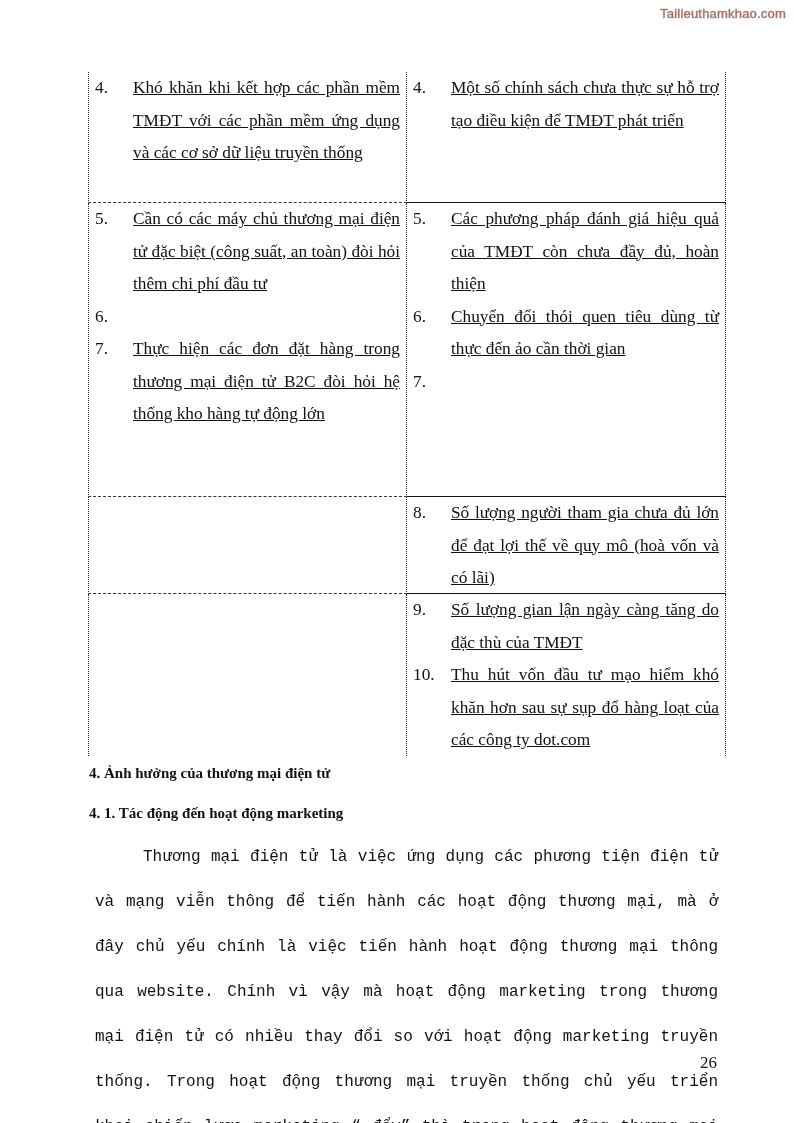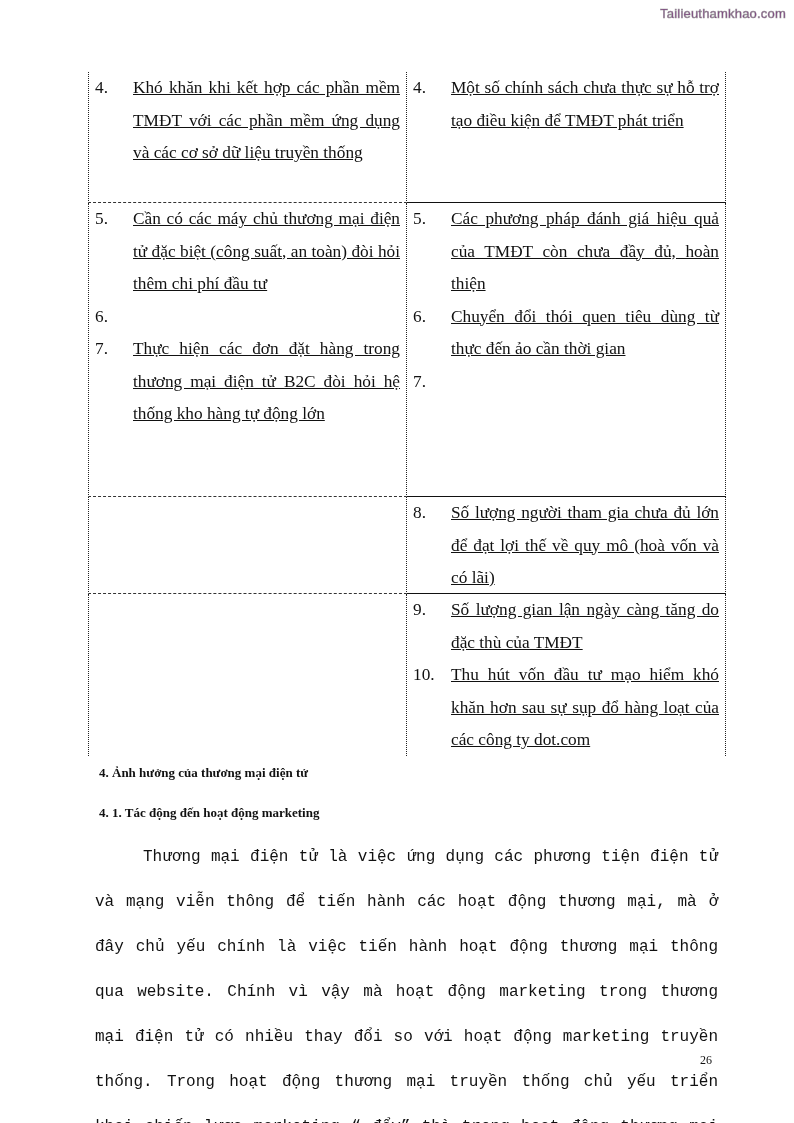--- a/index.html
+++ b/index.html
@@ -4,21 +4,21 @@
   <style>
     html, body { margin: 0; padding: 0; background: #ffffff; }
     body {
       width: 794px; height: 1123px; position: relative; overflow: hidden;
       font-family: "Liberation Serif", "DejaVu Serif", serif;
       color: #111111;
     }
     .watermark {
       position: absolute; top: 6px; right: 8px;
       font-family: "Liberation Sans", "DejaVu Sans", sans-serif;
-      font-size: 13px; color: #701a75;
+      font-size: 13px; color: #c2410c;
       -webkit-text-stroke: 0.6px #9a9a9a;
       letter-spacing: 0.2px;
     }
     .table {
       position: absolute; left: 88px; top: 72px; width: 638px;
     }
     .row { display: flex; }
     .cell {
       width: 319px; box-sizing: border-box; position: relative;
       padding: 0 6px 0 6px;
@@ -28,32 +28,32 @@
     .row .cell.left.bdash { border-bottom: 1.2px dashed #333; }
     .row .cell.right.bsolid { border-bottom: 1.2px solid #111; }
     .item { display: flex; font-size: 17.3px; line-height: 32.5px; }
     .num { width: 38px; flex: none; }
     .txt { flex: 1; text-align: justify; text-align-last: left; text-decoration: underline; }
     .row1 .cell { height: 131px; }
     .row2 .cell { height: 294px; }
     .row3 .cell { height: 97px; }
     .row4 .cell { height: 162px; }
     .h1, .h2 {
-      position: absolute; left: 99px; font-weight: bold; font-size: 13px; text-align: right;
+      position: absolute; left: 89px; font-weight: bold; font-size: 15px; text-align: right;
     }
     .h1 { top: 765px; }
     .h2 { top: 805px; }
     .para {
       position: absolute; left: 95px; top: 835px; width: 623px;
       font-size: 16px; line-height: 45px; text-align: justify;
       text-indent: 48px;
       font-family: Liberation Mono, monospace;
     }
     .pagenum {
-      position: absolute; top: 1053px; left: 700px; font-size: 12px;
+      position: absolute; top: 1053px; left: 700px; font-size: 17px;
     }
   </style>
 </head>
 <body>
 
 <div class="watermark">Tailieuthamkhao.com</div>
 
 <div class="table">
 
   <div class="row row1">

